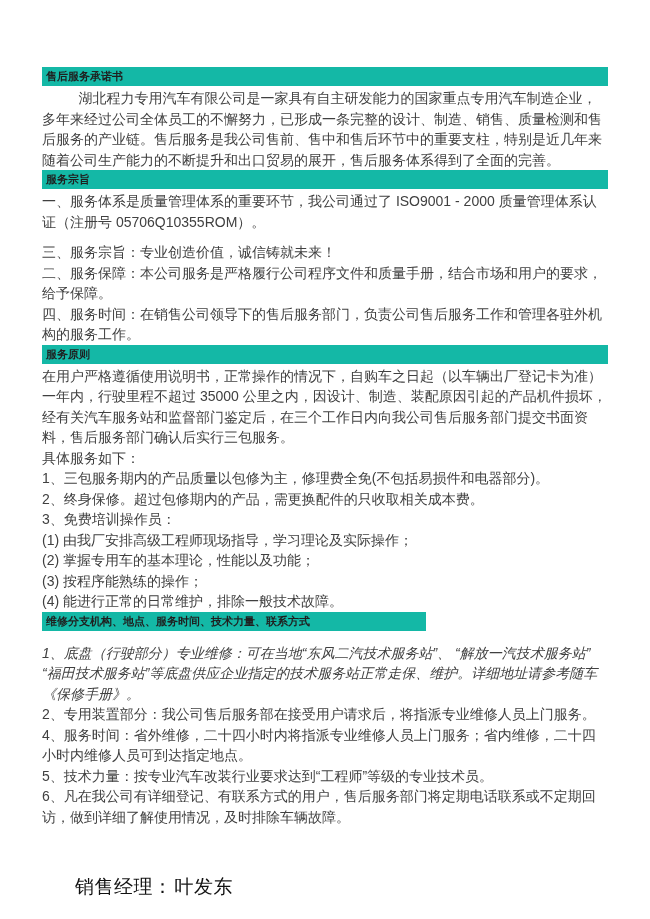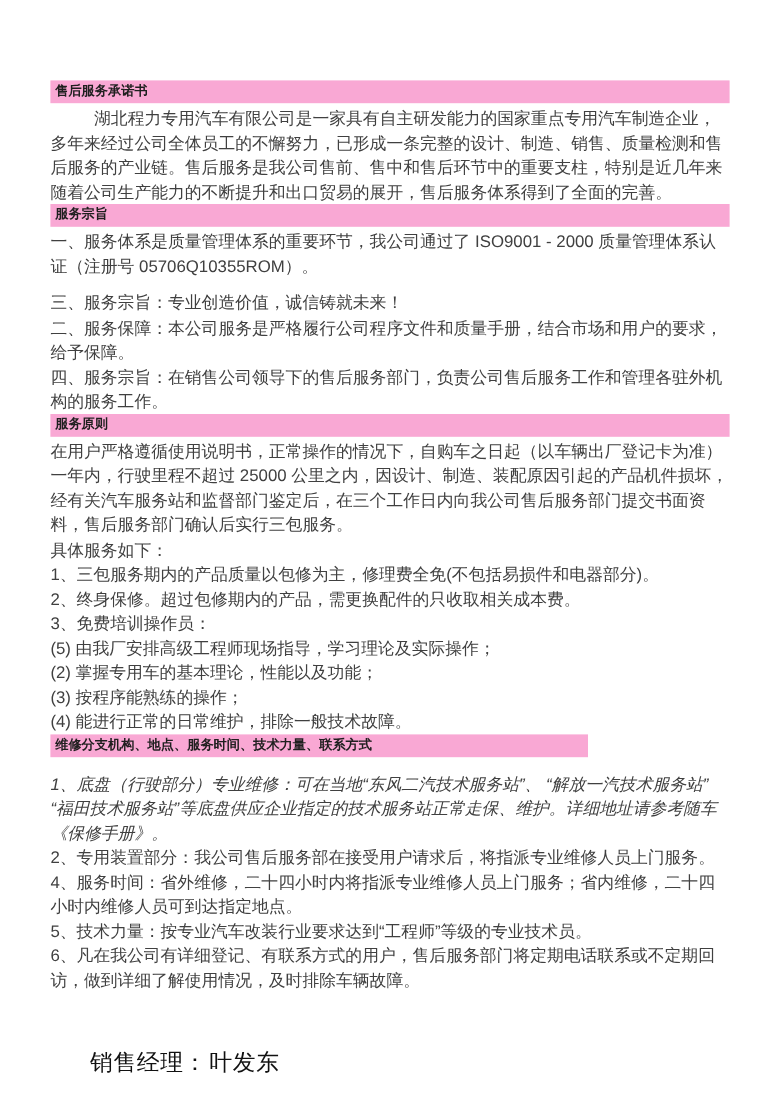--- a/index.html
+++ b/index.html
@@ -5,29 +5,29 @@
   html, body { margin: 0; padding: 0; }
   body {
     width: 650px; height: 919px;
     background: #ffffff;
     font-family: "Liberation Sans", "DejaVu Sans", sans-serif;
     overflow: hidden;
   }
   .page { padding: 67px 42px 0 42px; box-sizing: border-box; }
 
   .section-bar {
-    background: #f9a8d4;
+    background: #14b8a6;
     color: #1f1f1f;
     font-weight: bold;
     font-size: 11px;
     line-height: 12px;
     padding: 3px 0 4px 4px;
     margin: 0 0 2px 0;
   }
-  .section-bar.network { width: 448px; box-sizing: border-box; }
+  .section-bar.network { width: 384px; box-sizing: border-box; }
 
   .line, .para {
     font-size: 14px;
     color: #404040;
     line-height: 20.5px;
     margin: 0;
   }
   .para.indent { text-indent: 2.6em; }
   .gap-after { margin-bottom: 10px; }
   .first-net-item { margin-top: 12px; font-style: italic; }
@@ -57,31 +57,31 @@
   </div>
 
   <p class="para indent">湖北程力专用汽车有限公司是一家具有自主研发能力的国家重点专用汽车制造企业，多年来经过公司全体员工的不懈努力，已形成一条完整的设计、制造、销售、质量检测和售后服务的产业链。售后服务是我公司售前、售中和售后环节中的重要支柱，特别是近几年来随着公司生产能力的不断提升和出口贸易的展开，售后服务体系得到了全面的完善。</p>
 
   <div class="section-bar">
     <span>服务宗旨</span>
   </div>
   <p class="line gap-after">一、服务体系是质量管理体系的重要环节，我公司通过了 ISO9001 - 2000 质量管理体系认证（注册号 05706Q10355ROM）。</p>
   <p class="line">三、服务宗旨：专业创造价值，诚信铸就未来！</p>
   <p class="line">二、服务保障：本公司服务是严格履行公司程序文件和质量手册，结合市场和用户的要求，给予保障。</p>
-  <p class="line">四、服务宗旨：在销售公司领导下的售后服务部门，负责公司售后服务工作和管理各驻外机构的服务工作。</p>
+  <p class="line">四、服务时间：在销售公司领导下的售后服务部门，负责公司售后服务工作和管理各驻外机构的服务工作。</p>
 
   <div class="section-bar">
     <span>服务原则</span>
   </div>
-  <p class="para">在用户严格遵循使用说明书，正常操作的情况下，自购车之日起（以车辆出厂登记卡为准）一年内，行驶里程不超过 25000 公里之内，因设计、制造、装配原因引起的产品机件损坏，经有关汽车服务站和监督部门鉴定后，在三个工作日内向我公司售后服务部门提交书面资料，售后服务部门确认后实行三包服务。</p>
+  <p class="para">在用户严格遵循使用说明书，正常操作的情况下，自购车之日起（以车辆出厂登记卡为准）一年内，行驶里程不超过 35000 公里之内，因设计、制造、装配原因引起的产品机件损坏，经有关汽车服务站和监督部门鉴定后，在三个工作日内向我公司售后服务部门提交书面资料，售后服务部门确认后实行三包服务。</p>
   <p class="line">具体服务如下：</p>
   <p class="line">1、三包服务期内的产品质量以包修为主，修理费全免(不包括易损件和电器部分)。</p>
   <p class="line">2、终身保修。超过包修期内的产品，需更换配件的只收取相关成本费。</p>
   <p class="line">3、免费培训操作员：</p>
-  <p class="line">(5) 由我厂安排高级工程师现场指导，学习理论及实际操作；</p>
+  <p class="line">(1) 由我厂安排高级工程师现场指导，学习理论及实际操作；</p>
   <p class="line">(2) 掌握专用车的基本理论，性能以及功能；</p>
   <p class="line">(3) 按程序能熟练的操作；</p>
   <p class="line">(4) 能进行正常的日常维护，排除一般技术故障。</p>
 
   <div class="section-bar network">
     <span>维修分支机构、地点、服务时间、技术力量、联系方式</span>
   </div>
   <p class="line first-net-item">1、底盘（行驶部分）专业维修：可在当地“东风二汽技术服务站”、 “解放一汽技术服务站” “福田技术服务站”等底盘供应企业指定的技术服务站正常走保、维护。详细地址请参考随车《保修手册》。</p>
   <p class="line">2、专用装置部分：我公司售后服务部在接受用户请求后，将指派专业维修人员上门服务。</p>
   <p class="line">4、服务时间：省外维修，二十四小时内将指派专业维修人员上门服务；省内维修，二十四小时内维修人员可到达指定地点。</p>

